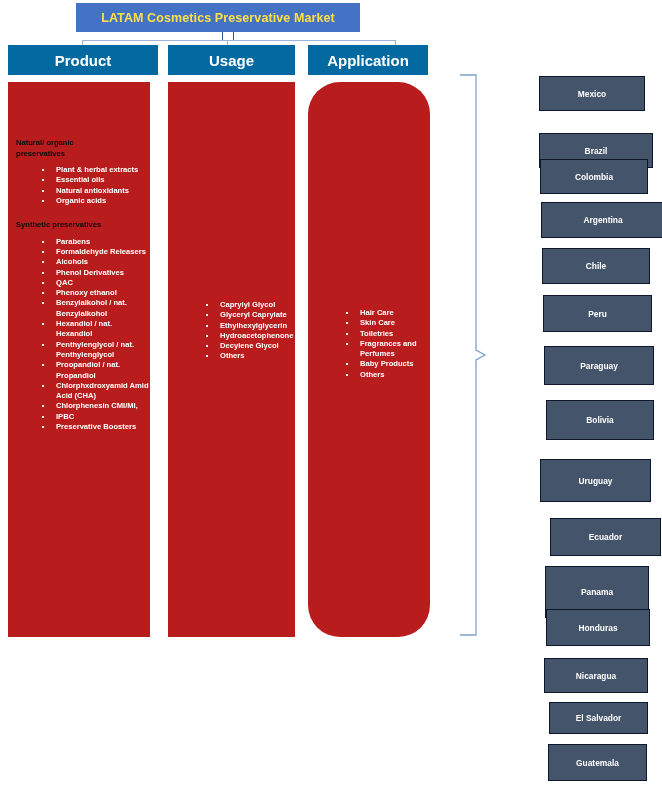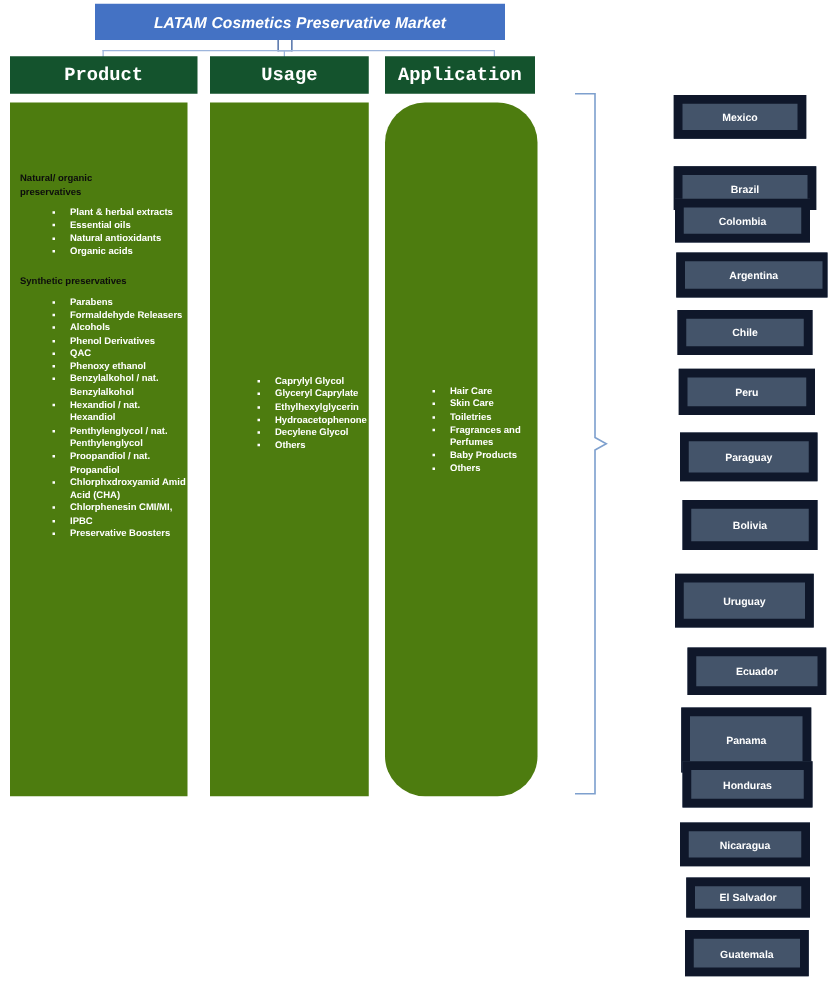--- a/index.html
+++ b/index.html
@@ -19,31 +19,30 @@
     left: 0; top: 0;
     width: 662px;
     height: 790px;
   }
 
   
   .title-box {
     position: absolute;
     left: 76px;
     top: 3px;
-    width: 328px;
+    width: 284px;
     height: 29px;
     background: #4472C4;
-    color: #ffffff;
+    color: #fde047;
     font-size: 12.5px;
     font-weight: bold;
     display: flex;
     align-items: center;
     justify-content: center;
     letter-spacing: 0.1px;
-    font-style: italic;
   }
 
   
   .conn {
     position: absolute;
     background: #9DB5DB;
   }
   .conn-h {
     left: 82px;
     top: 40px;
@@ -87,39 +86,38 @@
     left: 227px;
     top: 40px;
     width: 1px;
     height: 8px;
     background: #9DB5DB;
   }
 
   
   .col-head {
     position: absolute;
-    background: #14532d;
+    background: #0369a1;
     color: #ffffff;
     font-size: 15px;
     font-weight: bold;
     display: flex;
     align-items: center;
     justify-content: center;
     height: 30px;
     top: 45px;
-    font-family: Liberation Mono, monospace;
   }
   .col-head.product     { left: 8px;   width: 150px; }
   .col-head.usage       { left: 168px; width: 127px; }
   .col-head.application { left: 308px; width: 120px; }
 
   
   .col-body {
     position: absolute;
-    background: #4d7c0f;
+    background: #b91c1c;
     top: 82px;
     height: 555px;
     overflow: hidden;
   }
   .col-body.product     { left: 8px;   width: 142px; }
   .col-body.usage       { left: 168px; width: 127px; }
   .col-body.application { left: 308px; width: 122px; border-radius: 32px; }
 
   
   .grp-head {
@@ -171,21 +169,21 @@
     left: 452px;
     top: 70px;
     width: 40px;
     height: 570px;
   }
 
   
   .country {
     position: absolute;
     background: #44546A;
-    border: 7px solid #0f172a;
+    border: 1px solid #0f172a;
     color: #ffffff;
     font-size: 8.4px;
     font-weight: bold;
     display: flex;
     align-items: center;
     justify-content: center;
     box-sizing: border-box;
   }
 </style>
 </head>

